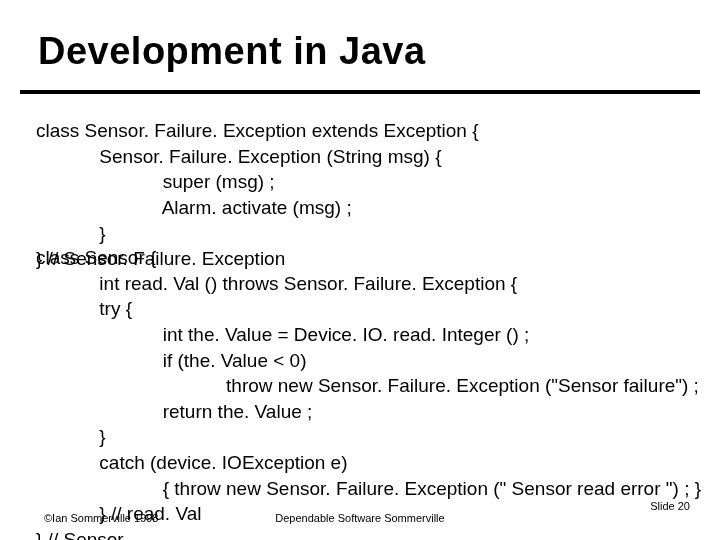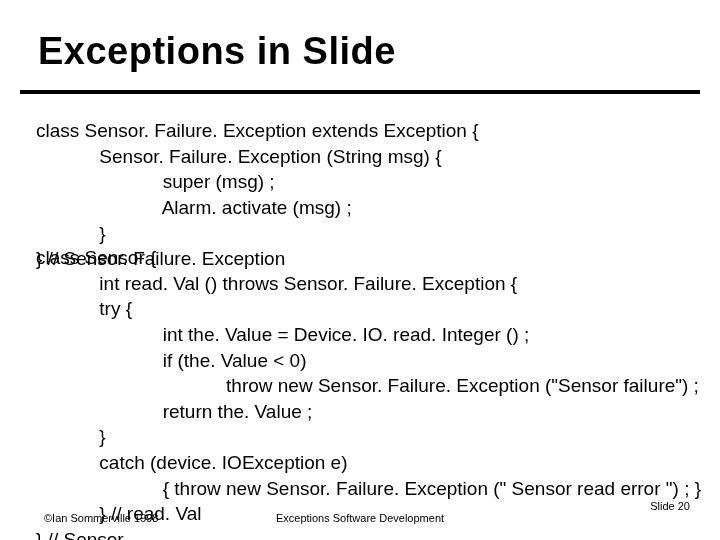--- a/index.html
+++ b/index.html
@@ -70,21 +70,21 @@
     position: absolute;
     right: 30px;
     bottom: 12px;
   }
 </style>
 </head>
 <body>
 
 <div class="slide">
 
-  <div class="title">Exceptions in Slide</div>
+  <div class="title">Development in Java</div>
 
   <div class="rule"></div>
 
   <div class="code-block code1">class Sensor. Failure. Exception extends Exception {
             Sensor. Failure. Exception (String msg) {
                         super (msg) ;
                         Alarm. activate (msg) ;
             }
 } // Sensor. Failure. Exception</div>
 
@@ -96,17 +96,17 @@
                                     throw new Sensor. Failure. Exception ("Sensor failure") ;
                         return the. Value ;
             }
             catch (device. IOException e)
                         { throw new Sensor. Failure. Exception (" Sensor read error ") ; }
             } // read. Val
 } // Sensor</div>
 
   <div class="footer">
     <span class="left">©Ian Sommerville 1998</span>
-    <span class="center">Exceptions Software Development</span>
+    <span class="center">Dependable Software Sommerville</span>
     <span class="right">Slide 20</span>
   </div>
 
 </div>
 
 </body></html>

